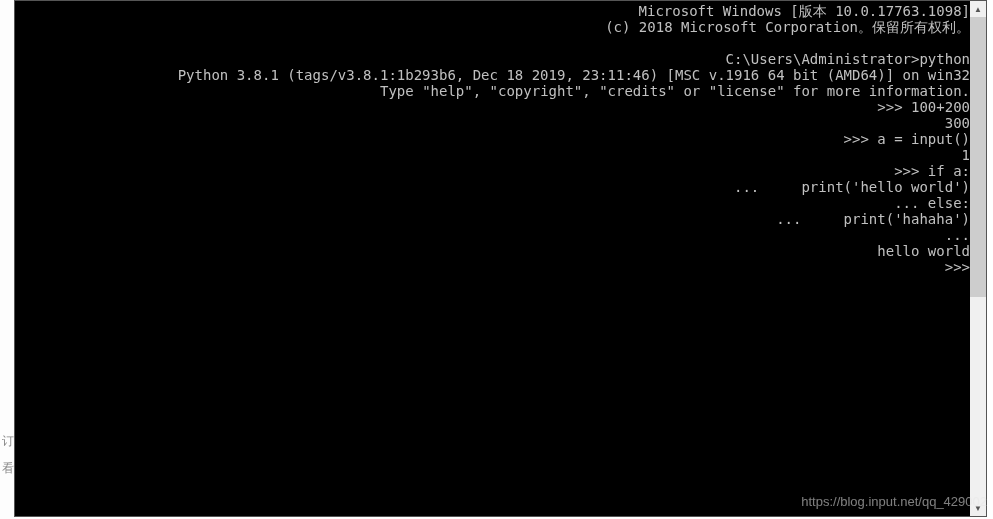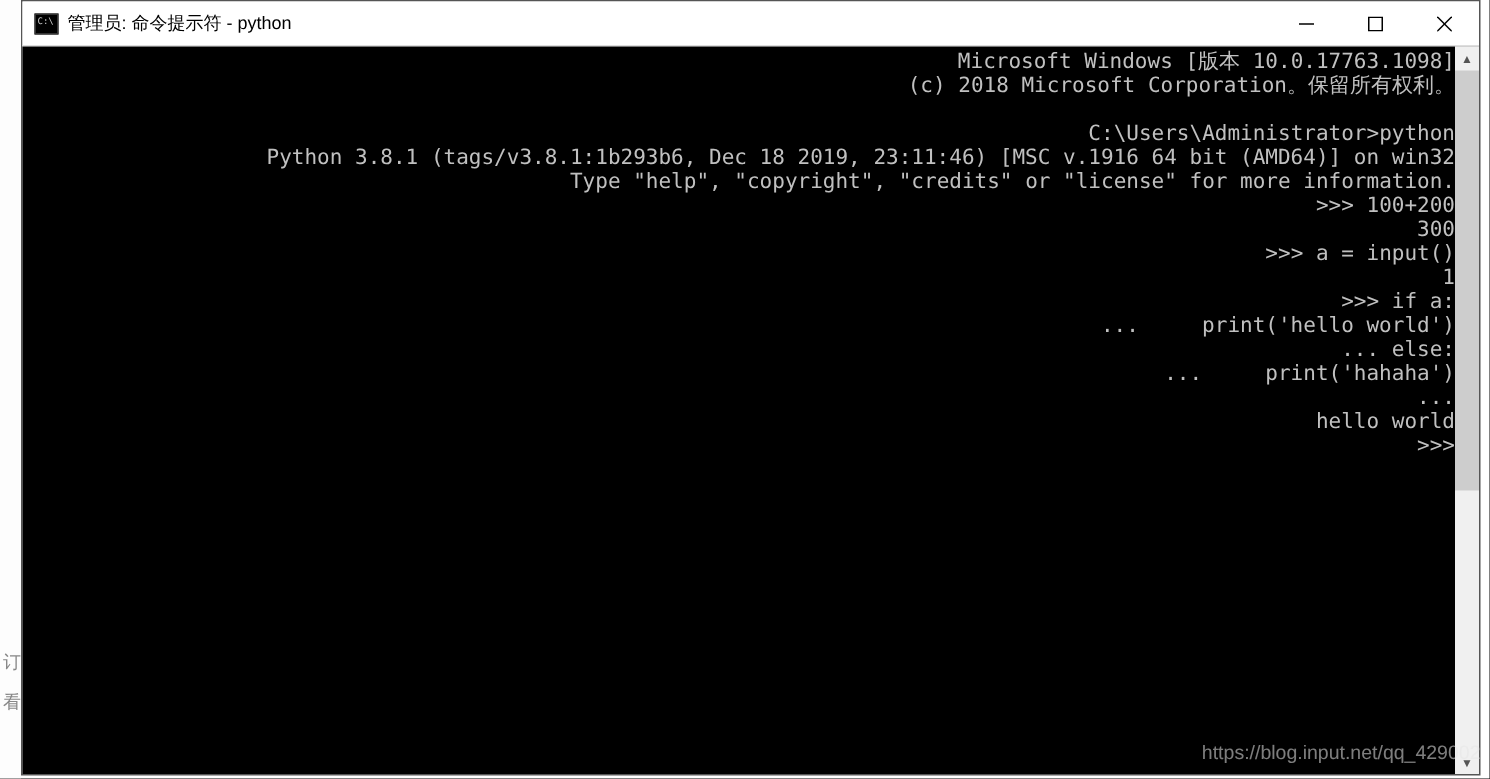--- a/index.html
+++ b/index.html
@@ -137,42 +137,20 @@
   </style>
 </head>
 <body>
 
 <div class="left-edge">
   <span style="top:433px;left:2px">订</span>
   <span style="top:460px;left:2px">看</span>
 </div>
 
 <div class="window">
-  <div class="titlebar">
-    <div class="titlebar-icon"></div>
-    <div class="titlebar-title">管理员: 命令提示符 - python</div>
-    <div class="window-controls">
-      <div class="win-btn">
-        <svg width="10" height="10" viewBox="0 0 10 10">
-            <line x1="0" y1="5" x2="10" y2="5" stroke="#000" stroke-width="1"></line>
-          </svg>
-      </div>
-      <div class="win-btn">
-        <svg width="10" height="10" viewBox="0 0 10 10">
-            <rect x="0.5" y="0.5" width="9" height="9" fill="none" stroke="#000" stroke-width="1"></rect>
-          </svg>
-      </div>
-      <div class="win-btn close">
-        <svg width="10" height="10" viewBox="0 0 10 10">
-            <line x1="0" y1="0" x2="10" y2="10" stroke="#000" stroke-width="1"></line>
-            <line x1="10" y1="0" x2="0" y2="10" stroke="#000" stroke-width="1"></line>
-          </svg>
-      </div>
-    </div>
-  </div>
   <div class="terminal">
     <div class="terminal-content" id="term-out">Microsoft Windows [版本 10.0.17763.1098]
 (c) 2018 Microsoft Corporation。保留所有权利。
 
 C:\Users\Administrator&gt;python
 Python 3.8.1 (tags/v3.8.1:1b293b6, Dec 18 2019, 23:11:46) [MSC v.1916 64 bit (AMD64)] on win32
 Type "help", "copyright", "credits" or "license" for more information.
 &gt;&gt;&gt; 100+200
 300
 &gt;&gt;&gt; a = input()

